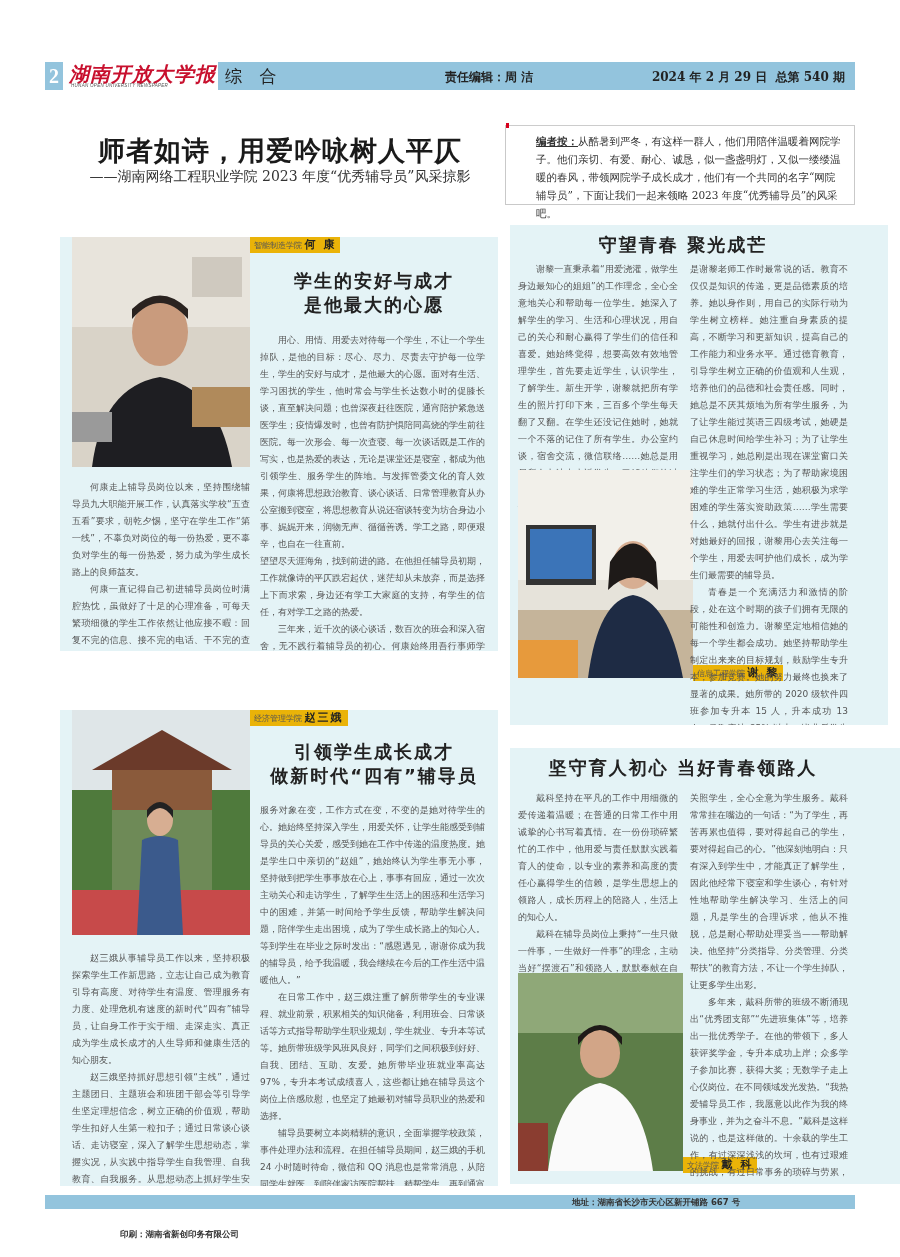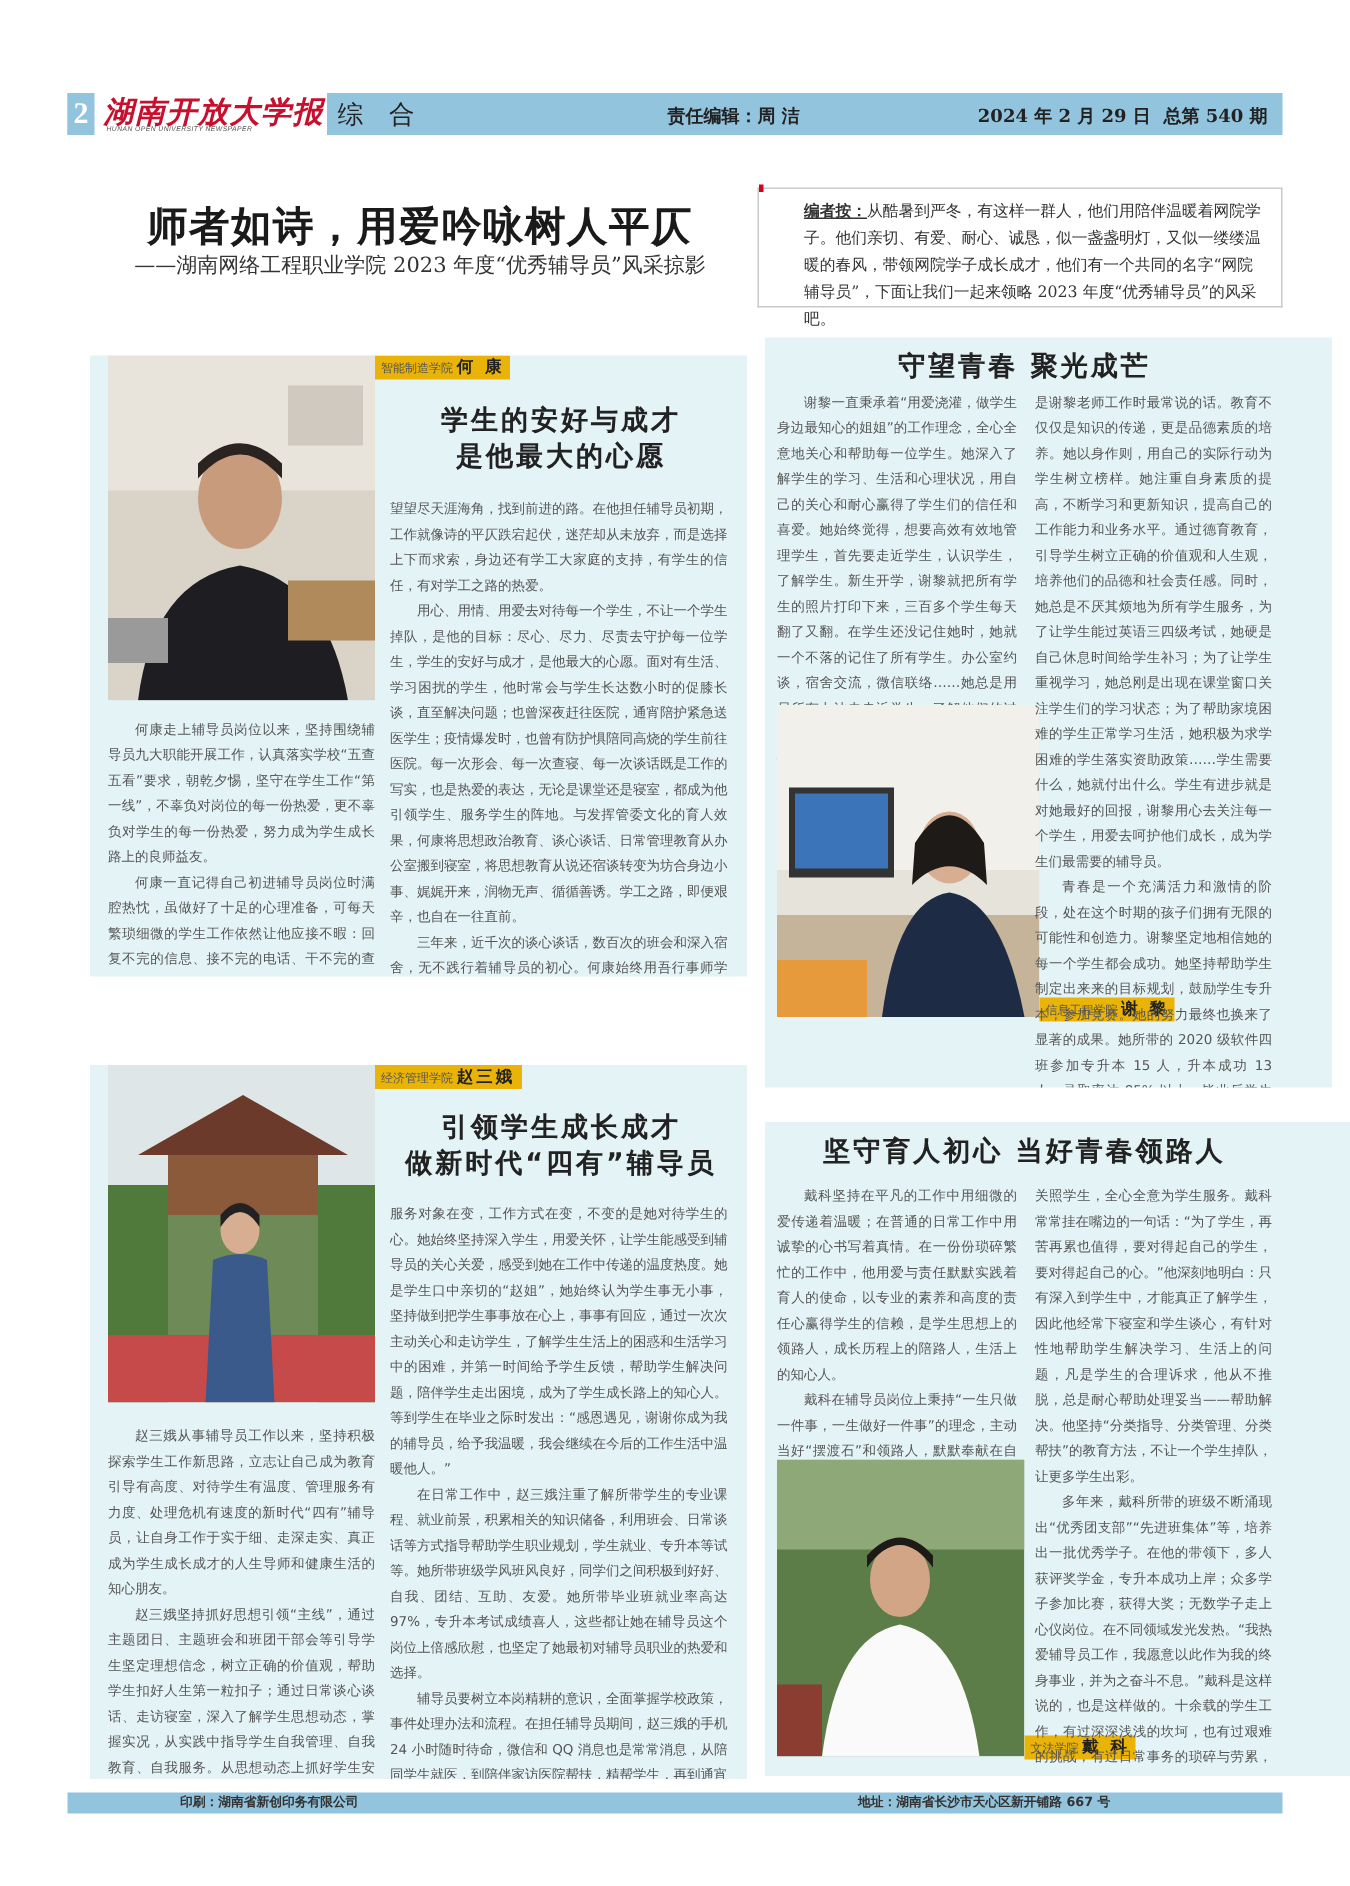--- a/index.html
+++ b/index.html
@@ -26,21 +26,21 @@
   .col-text { position: absolute; font: 9px/17px "DejaVu Sans", sans-serif; color: #555; text-align: justify; }
   .col-text p { text-indent: 2em; margin: 0; }
   .tag { position: absolute; background: #eab308; padding: 0 4px; font: 8px/14px "DejaVu Serif", serif; color: #555; white-space: nowrap; }
   .tag b { font: bold 11px "DejaVu Sans", sans-serif; color: #222; letter-spacing: 2px; }
   .art-title { position: absolute; text-align: center; font: bold 18px/24px "DejaVu Sans", sans-serif; color: #222; letter-spacing: 2px; }
 
   .photo { position: absolute; overflow: hidden; }
   .photo svg { display: block; width: 100%; height: 100%; }
 
   .footer { position: absolute; left: 45px; top: 1195px; width: 810px; height: 14px; background: #93c4dd; font: bold 8.5px/14px "DejaVu Sans", sans-serif; color: #333; }
-  .footer .l { position: absolute; left: 75px; }
+  .footer .l { position: absolute; left: 75px; margin-top: 32px; }
   .footer .r { position: absolute; left: 527px; }
 </style>
 </head>
 <body>
 
 <div class="masthead">
   <div class="page-num">2</div>
   <div class="logo-box">
     <span class="logo-text">湖南开放大学报</span>
     <span class="logo-sub">HUNAN OPEN UNIVERSITY NEWSPAPER</span>
@@ -78,22 +78,22 @@
   </div>
   <div class="art-title" style="left:190px; top:32px; width:248px;">
     <div>学生的安好与成才</div>
     <div>是他最大的心愿</div>
   </div>
   <div class="col-text" style="left:12px; top:242px; width:178px;">
     <p>何康走上辅导员岗位以来，坚持围绕辅导员九大职能开展工作，认真落实学校“五查五看”要求，朝乾夕惕，坚守在学生工作“第一线”，不辜负对岗位的每一份热爱，更不辜负对学生的每一份热爱，努力成为学生成长路上的良师益友。</p>
     <p>何康一直记得自己初进辅导员岗位时满腔热忱，虽做好了十足的心理准备，可每天繁琐细微的学生工作依然让他应接不暇：回复不完的信息、接不完的电话、干不完的查寝、事务性工作约接踵而至、“提心吊胆”接听深夜电话、时刻准备应对各类突发事件……24 小时待机状态使工作永远充斥着生活，有时学生的不理解让自己的挫败感不断涌上心头。面对困境，何康开始努力充电，深夜加班时，独自走在校园，就像诗人晏殊，独上高楼，高瞻远瞩，遐</p>
   </div>
   <div class="col-text" style="left:200px; top:95px; width:225px;">
+    <p>用心、用情、用爱去对待每一个学生，不让一个学生掉队，是他的目标：尽心、尽力、尽责去守护每一位学生，学生的安好与成才，是他最大的心愿。面对有生活、学习困扰的学生，他时常会与学生长达数小时的促膝长谈，直至解决问题；也曾深夜赶往医院，通宵陪护紧急送医学生；疫情爆发时，也曾有防护惧陪同高烧的学生前往医院。每一次形会、每一次查寝、每一次谈话既是工作的写实，也是热爱的表达，无论是课堂还是寝室，都成为他引领学生、服务学生的阵地。与发挥管委文化的育人效果，何康将思想政治教育、谈心谈话、日常管理教育从办公室搬到寝室，将思想教育从说还宿谈转变为坊合身边小事、娓娓开来，润物无声、循循善诱。学工之路，即便艰辛，也自在一往直前。</p>
     <p style="text-indent:0">望望尽天涯海角，找到前进的路。在他担任辅导员初期，工作就像诗的平仄跌宕起伏，迷茫却从未放弃，而是选择上下而求索，身边还有学工大家庭的支持，有学生的信任，有对学工之路的热爱。</p>
-    <p>用心、用情、用爱去对待每一个学生，不让一个学生掉队，是他的目标：尽心、尽力、尽责去守护每一位学生，学生的安好与成才，是他最大的心愿。面对有生活、学习困扰的学生，他时常会与学生长达数小时的促膝长谈，直至解决问题；也曾深夜赶往医院，通宵陪护紧急送医学生；疫情爆发时，也曾有防护惧陪同高烧的学生前往医院。每一次形会、每一次查寝、每一次谈话既是工作的写实，也是热爱的表达，无论是课堂还是寝室，都成为他引领学生、服务学生的阵地。与发挥管委文化的育人效果，何康将思想政治教育、谈心谈话、日常管理教育从办公室搬到寝室，将思想教育从说还宿谈转变为坊合身边小事、娓娓开来，润物无声、循循善诱。学工之路，即便艰辛，也自在一往直前。</p>
     <p>三年来，近千次的谈心谈话，数百次的班会和深入宿舍，无不践行着辅导员的初心。何康始终用吾行事师学生，以身作则，积极参加各类比赛，寻日学生积极进取，深入实践，指导学生参加相关比赛，带动学生勇于挑战自我。就像诗人描述的那样，寻觅千千百度，却在无意间看到那人在灯火阑珊处。辅导员所苦苦寻觅的亦是如此，学生的一声声感谢、一句句问候、一份份成绩、一步步成长，大概就是辅导员苦苦寻觅的灯火阑珊处吧！</p>
   </div>
 </div>
 
 <div class="card" style="left:510px; top:225px; width:378px; height:500px;">
   <div class="art-title" style="left:0; top:8px; width:346px;">守望青春  聚光成芒</div>
   <div class="col-text" style="left:8px; top:36px; width:160px;">
     <p>谢黎一直秉承着“用爱浇灌，做学生身边最知心的姐姐”的工作理念，全心全意地关心和帮助每一位学生。她深入了解学生的学习、生活和心理状况，用自己的关心和耐心赢得了学生们的信任和喜爱。她始终觉得，想要高效有效地管理学生，首先要走近学生，认识学生，了解学生。新生开学，谢黎就把所有学生的照片打印下来，三百多个学生每天翻了又翻。在学生还没记住她时，她就一个不落的记住了所有学生。办公室约谈，宿舍交流，微信联络……她总是用尽所有办法去走近学生，了解他们的过往，了解他们的梦想，了解他们的秉性，而后因材施教，为学生们的成长和发展注入了源源不断的正能量，让他们在求学路上感受温暖和支持。</p>
     <p>“以德育人，做学生心中最需要的老师”</p>
   </div>

